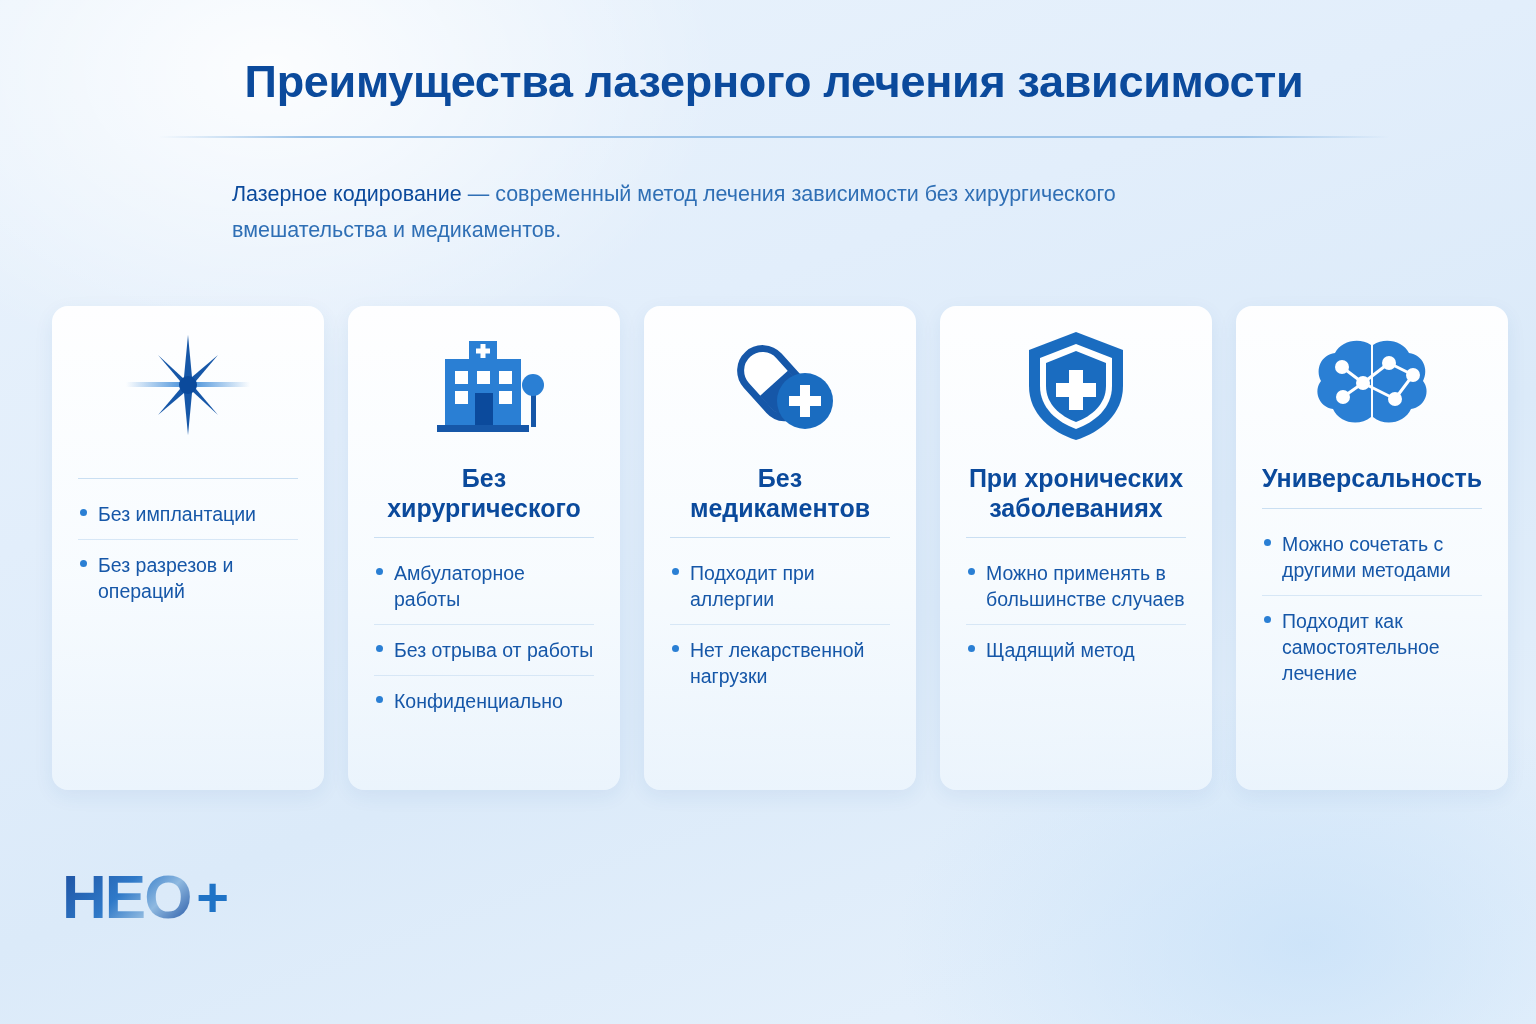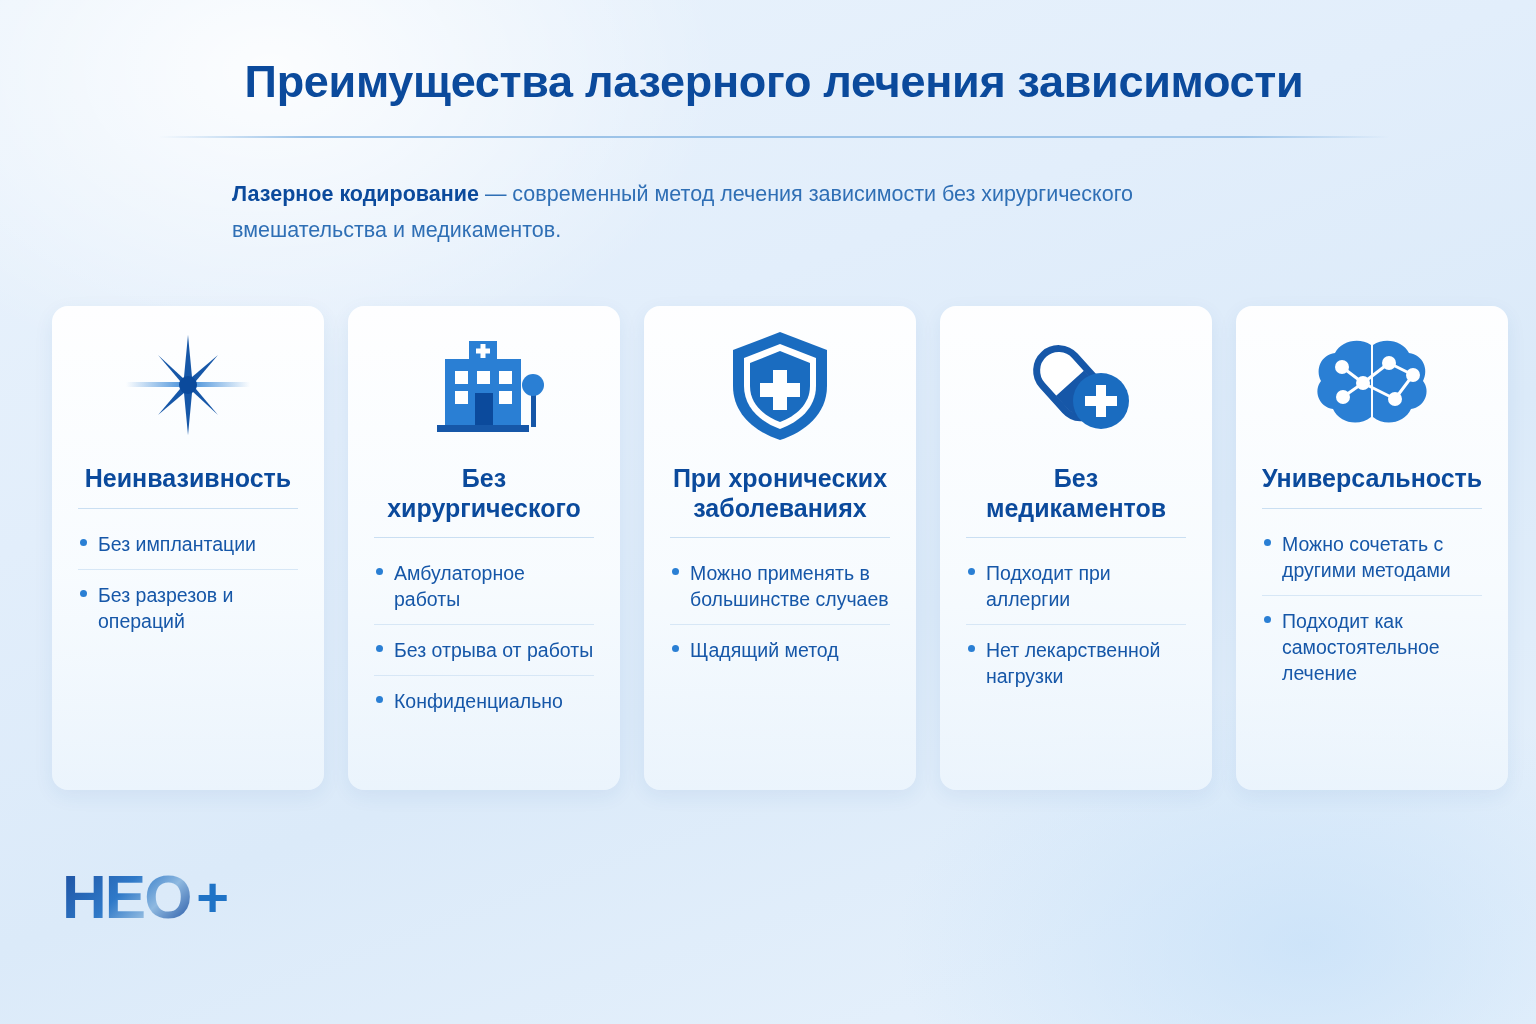--- a/index.html
+++ b/index.html
@@ -56,21 +56,21 @@
     position: absolute;
     left: 232px;
     top: 176px;
     width: 1000px;
     font-size: 21.5px;
     line-height: 1.68;
     color: #2f6fb5;
   }
   .subtitle b {
     color: #0b4a9c;
-    font-weight: bold;
+    font-weight: normal;
   }
 
   
   .cards {
     position: absolute;
     left: 52px;
     top: 306px;
     display: flex;
     gap: 24px;
   }
@@ -195,21 +195,20 @@
           <polygon points="66,106 70,64 66,56 62,48" opacity="0"></polygon>
           <polygon points="66,106 70,64 66,56 62,64"></polygon>
           <polygon points="36,26 62,50 66,56 58,52"></polygon>
           <polygon points="96,86 70,62 66,56 74,60"></polygon>
           <polygon points="96,26 74,52 66,56 70,48"></polygon>
           <polygon points="36,86 58,60 66,56 62,64"></polygon>
         </g>
         <circle cx="66" cy="56" r="9" fill="#0b4a9c"></circle>
       </svg>
     </div>
-    <div class="card-title">Неинвазивность</div>
     <div class="card-rule"></div>
     <ul class="bullets">
       <li>Без имплантации</li>
       <li>Без разрезов и операций</li>
     </ul>
   </div>
 
   <div class="card">
     <div class="icon-wrap">
       <svg width="150" height="112" viewBox="0 0 150 112">
@@ -234,54 +233,54 @@
     <div class="card-rule"></div>
     <ul class="bullets">
       <li>Амбулаторное работы</li>
       <li>Без отрыва от работы</li>
       <li>Конфиденциально</li>
     </ul>
   </div>
 
   <div class="card">
     <div class="icon-wrap">
+      <svg width="140" height="112" viewBox="0 0 140 112">
+        <g transform="rotate(-42 62 52)">
+          <rect x="40" y="16" width="44" height="78" rx="22" fill="#ffffff" stroke="#1657a8" stroke-width="7"></rect>
+          <path d="M43 55 h38 v17 a22 22 0 0 1 -22 22 h6 a22 22 0 0 1 -22 -22 z" fill="#1657a8"></path>
+          <rect x="43" y="55" width="38" height="39" fill="#1657a8" opacity="0"></rect>
+        </g>
+        <circle cx="95" cy="72" r="28" fill="#1a6cc0"></circle>
+        <rect x="90" y="56" width="10" height="32" fill="#ffffff"></rect>
+        <rect x="79" y="67" width="32" height="10" fill="#ffffff"></rect>
+      </svg>
+    </div>
+    <div class="card-title">Без медикаментов</div>
+    <div class="card-rule"></div>
+    <ul class="bullets">
+      <li>Подходит при аллергии</li>
+      <li>Нет лекарственной нагрузки</li>
+    </ul>
+  </div>
+
+  <div class="card">
+    <div class="icon-wrap">
       <svg width="130" height="122" viewBox="0 0 130 122">
         <path d="M65 8 L112 26 V62 C112 90 90 108 65 116 C40 108 18 90 18 62 V26 Z" fill="#1a6cc0"></path>
         <path d="M65 20 L101 34 V62 C101 84 84 98 65 105 C46 98 29 84 29 62 V34 Z" fill="#ffffff"></path>
         <path d="M65 27 L95 39 V62 C95 80 81 92 65 98 C49 92 35 80 35 62 V39 Z" fill="#1a6cc0"></path>
         <rect x="58" y="46" width="14" height="40" fill="#ffffff"></rect>
         <rect x="45" y="59" width="40" height="14" fill="#ffffff"></rect>
       </svg>
     </div>
     <div class="card-title">При хронических заболеваниях</div>
     <div class="card-rule"></div>
     <ul class="bullets">
       <li>Можно применять в большинстве случаев</li>
       <li>Щадящий метод</li>
-    </ul>
-  </div>
-
-  <div class="card">
-    <div class="icon-wrap">
-      <svg width="140" height="112" viewBox="0 0 140 112">
-        <g transform="rotate(-42 62 52)">
-          <rect x="40" y="16" width="44" height="78" rx="22" fill="#ffffff" stroke="#1657a8" stroke-width="7"></rect>
-          <path d="M43 55 h38 v17 a22 22 0 0 1 -22 22 h6 a22 22 0 0 1 -22 -22 z" fill="#1657a8"></path>
-          <rect x="43" y="55" width="38" height="39" fill="#1657a8" opacity="0"></rect>
-        </g>
-        <circle cx="95" cy="72" r="28" fill="#1a6cc0"></circle>
-        <rect x="90" y="56" width="10" height="32" fill="#ffffff"></rect>
-        <rect x="79" y="67" width="32" height="10" fill="#ffffff"></rect>
-      </svg>
-    </div>
-    <div class="card-title">Без медикаментов</div>
-    <div class="card-rule"></div>
-    <ul class="bullets">
-      <li>Подходит при аллергии</li>
-      <li>Нет лекарственной нагрузки</li>
     </ul>
   </div>
 
   <div class="card">
     <div class="icon-wrap">
       <svg width="150" height="112" viewBox="0 0 150 112">
         <path d="M74 16 C62 8 44 12 38 24 C24 26 18 40 24 52 C16 62 22 78 36 80 C42 94 62 98 74 88 Z" fill="#2a7fd4"></path>
         <path d="M76 16 C88 8 106 12 112 24 C126 26 132 40 126 52 C134 62 128 78 114 80 C108 94 88 98 76 88 Z" fill="#2a7fd4"></path>
         <g stroke="#ffffff" stroke-width="3" fill="none">
           <path d="M45 38 L66 54 L46 68"></path>

